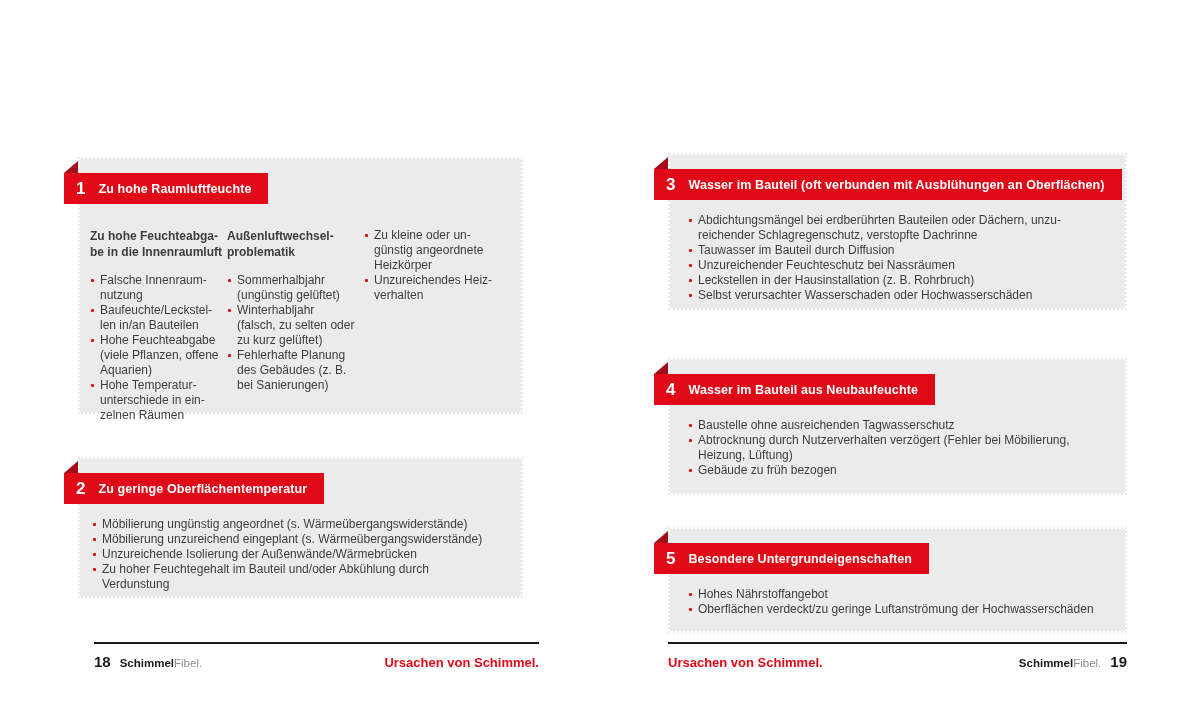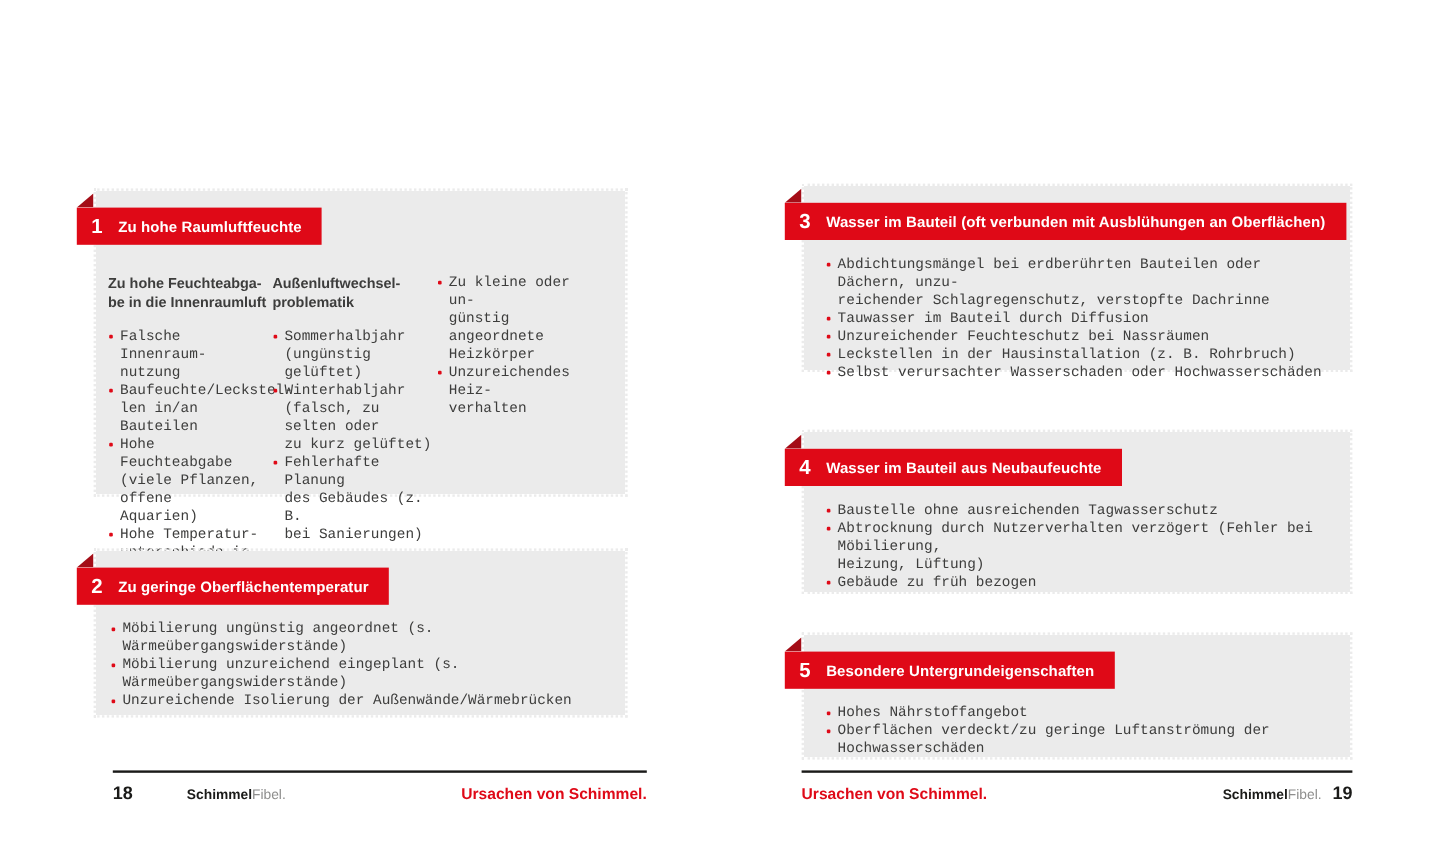--- a/index.html
+++ b/index.html
@@ -55,41 +55,40 @@
   .col-heading{
     font-size:12px; font-weight:bold; color:var(--text);
     line-height:16px; white-space:pre-line; margin-bottom:13px;
   }
   ul.bullets{ list-style:none; }
   ul.bullets li{
     position:relative;
     padding-left:10px;
     font-size:12px; line-height:15px; color:var(--text);
     white-space:pre-line;
-    font-family:Liberation Mono, monospace;
   }
   ul.bullets li::before{
     content:"";
     position:absolute; left:1px; top:6px;
     width:3px; height:3px; border-radius:1px;
     background:var(--accent);
   }
   .panel > ul.bullets{ margin-top:13px; padding-left:2px; }
   .rightpage .panel > ul.bullets{ padding-left:8px; }
 
   .footer{
     position:absolute; top:642px;
     border-top:2px solid var(--ink);
     padding-top:9px;
   }
   #footer-left{ left:94px; width:445px; }
   #footer-right{ left:668px; width:459px; }
   .footer .row{ display:flex; align-items:baseline; }
   .pagenum{ font-size:15px; font-weight:bold; color:var(--ink); }
-  .brand{ font-size:11.5px;margin-left:36px; }
+  .brand{ font-size:11.5px; }
   .brand .b{ font-weight:bold; color:var(--ink); }
   .brand .l{ font-weight:normal; color:var(--muted); }
   .topic{ font-size:13px; font-weight:bold; color:var(--accent); }
   .spacer{ flex:1; }
   .gap-s{ width:9px; }
 </style>
 </head>
 <body>
 
 <div class="leftpage">
@@ -144,20 +143,22 @@
 
   <div class="panel" id="panel-2">
     <div class="banner">
       <span class="num">2</span>
       <span class="label"><b>Zu geringe Oberflächentemperatur</b><span class="suffix"></span></span>
     </div>
     <ul class="bullets">
         <li>Möbilierung ungünstig angeordnet (s. Wärmeübergangswiderstände)</li>
         <li>Möbilierung unzureichend eingeplant (s. Wärmeübergangswiderstände)</li>
         <li>Unzureichende Isolierung der Außenwände/Wärmebrücken</li>
+        <li>Zu hoher Feuchtegehalt im Bauteil und/oder Abkühlung durch
+Verdunstung</li>
       </ul>
   </div>
 
   <div class="footer" id="footer-left">
     <div class="row">
       <span class="pagenum">18</span>
       <span class="gap-s"></span>
       <span class="brand"><span class="b">Schimmel</span><span class="l">Fibel.</span></span>
       <span class="spacer"></span>
       <span class="topic">Ursachen von Schimmel.</span>

